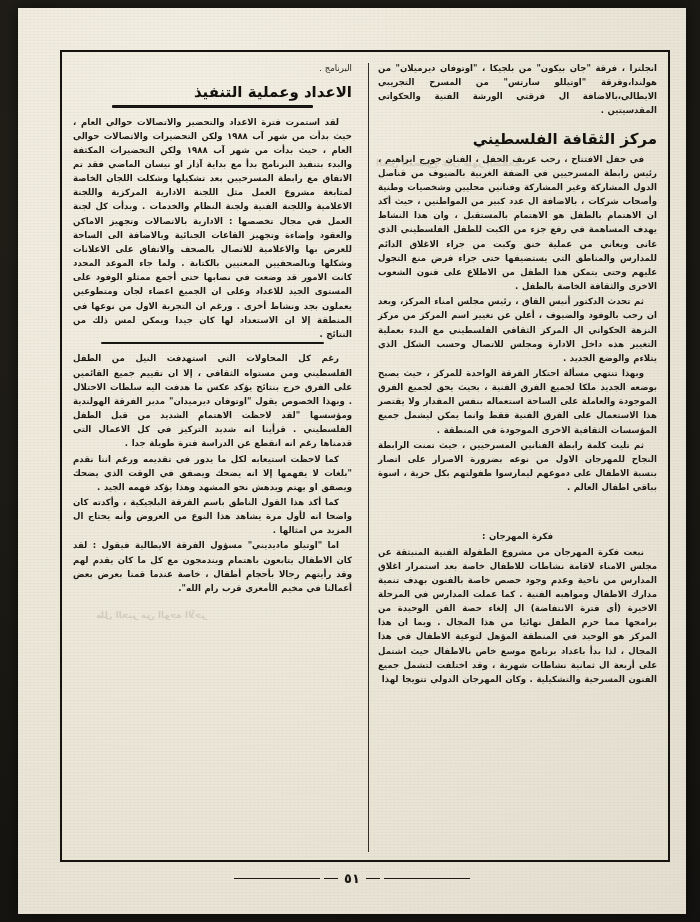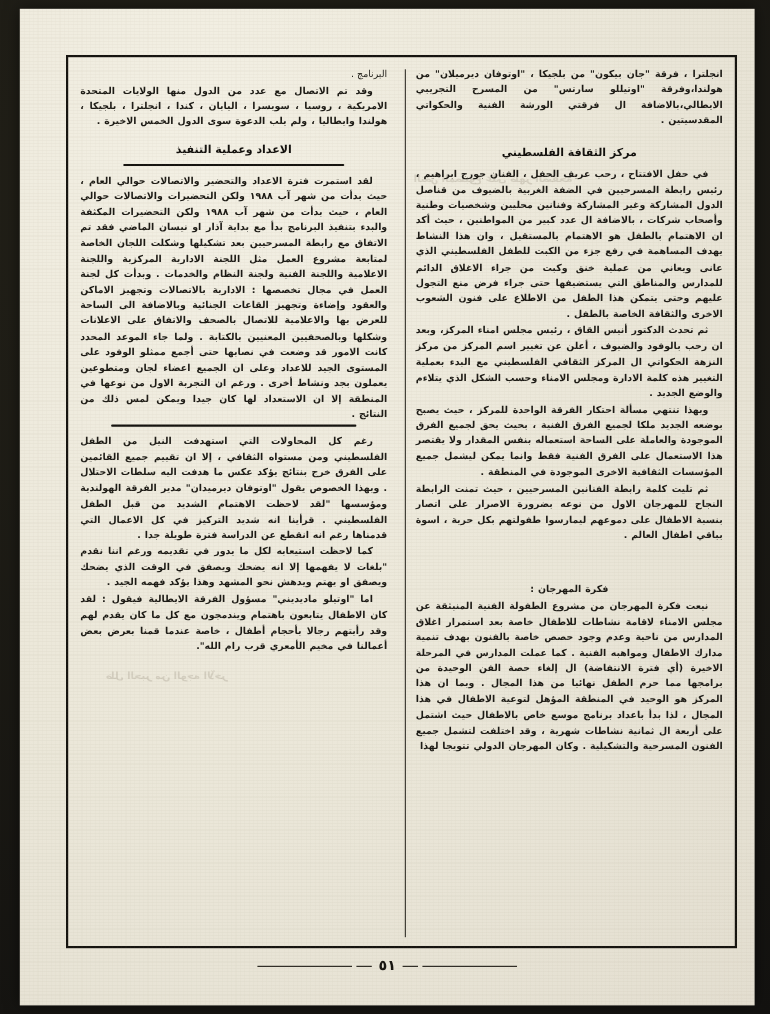--- a/index.html
+++ b/index.html
@@ -95,23 +95,23 @@
     text-indent: 13px;
     font-weight: 600;
     letter-spacing: .1px;
     word-spacing: .6px;
   }
   p.body.noindent { text-indent: 0; }
   p.body.lastcenter { text-align-last: center; margin-top: 35px; }
 
   h2.section-head {
     margin: 13px 0 4px 0;
-    font-size: 10px;
+    font-size: 15px;
     line-height: 17px;
-    text-align: center;
+    text-align: right;
     color: #110f0c;
     font-weight: 700;
     letter-spacing: .3px;
   }
   h2.section-head.first { margin-top: 9px; }
 
   .head-rule {
     height: 2.4px;
     background: #15130f;
     margin: 1px auto 7px auto;
@@ -183,43 +183,43 @@
 
       <div class="col-rule"></div>
 
       <div class="col col-right">
 
         <p class="body noindent">انجلترا ، فرقة "جان بيكون" من بلجيكا ، "اوتوفان ديرميلان" من هولندا،وفرقة "اوتيللو سارتس" من المسرح التجريبي الايطالي،بالاضافة ال فرقتي الورشة الفنية والحكواتي المقدسيتين .</p>
 
         <h2 class="section-head">مركز الثقافة الفلسطيني</h2>
 
         <p class="body">في حفل الافتتاح ، رحب عريف الحفل ، الفنان جورج ابراهيم ، رئيس رابطة المسرحيين في الضفة الغربية بالضيوف من قناصل الدول المشاركة وغير المشاركة وفنانين محليين وشخصيات وطنية وأصحاب شركات ، بالاضافة ال عدد كبير من المواطنين ، حيث أكد ان الاهتمام بالطفل هو الاهتمام بالمستقبل ، وان هذا النشاط يهدف المساهمة في رفع جزء من الكبت للطفل الفلسطيني الذي عانى ويعاني من عملية خنق وكبت من جراء الاغلاق الدائم للمدارس والمناطق التي يستضيفها حتى جراء فرض منع التجول عليهم وحتى يتمكن هذا الطفل من الاطلاع على فنون الشعوب الاخرى والثقافة الخاصة بالطفل .</p>
-        <p class="body">ثم تحدث الدكتور أنيس القاق ، رئيس مجلس امناء المركز، وبعد ان رحب بالوفود والضيوف ، أعلن عن تغيير اسم المركز من مركز النزهة الحكواتي ال المركز الثقافي الفلسطيني مع البدء بعملية التغيير هذه كلمة الادارة ومجلس الامناء وحسب الشكل الذي يتلاءم والوضع الجديد .</p>
+        <p class="body">ثم تحدث الدكتور أنيس القاق ، رئيس مجلس امناء المركز، وبعد ان رحب بالوفود والضيوف ، أعلن عن تغيير اسم المركز من مركز النزهة الحكواتي ال المركز الثقافي الفلسطيني مع البدء بعملية التغيير هذه داخل الادارة ومجلس للاتصال وحسب الشكل الذي يتلاءم والوضع الجديد .</p>
         <p class="body">وبهذا تنتهي مسألة احتكار الفرقة الواحدة للمركز ، حيث يصبح بوضعه الجديد ملكا لجميع الفرق الفنية ، بحيث يحق لجميع الفرق الموجودة والعاملة على الساحة استعماله بنفس المقدار ولا يقتصر هذا الاستعمال على الفرق الفنية فقط وانما يمكن ليشمل جميع المؤسسات الثقافية الاخرى الموجودة في المنطقة .</p>
         <p class="body">ثم تليت كلمة رابطة الفنانين المسرحيين ، حيث تمنت الرابطة النجاح للمهرجان الاول من نوعه بضرورة الاصرار على اتصار بنسبة الاطفال على دموعهم ليمارسوا طفولتهم بكل حرية ، اسوة بباقي اطفال العالم .</p>
         <p class="body noindent lastcenter">فكرة المهرجان :</p>
         <p class="body">نبعت فكرة المهرجان من مشروع الطفولة الفنية المنبثقة عن مجلس الامناء لاقامة نشاطات للاطفال خاصة بعد استمرار اغلاق المدارس من ناحية وعدم وجود حصص خاصة بالفنون بهدف تنمية مدارك الاطفال ومواهبه الفنية . كما عملت المدارس في المرحلة الاخيرة (أي فترة الانتفاضة) ال إلغاء حصة الفن الوحيدة من برامجها مما حرم الطفل نهائيا من هذا المجال . وبما ان هذا المركز هو الوحيد في المنطقة المؤهل لتوعية الاطفال في هذا المجال ، لذا بدأ باعداد برنامج موسع خاص بالاطفال حيث اشتمل على أربعة ال ثمانية نشاطات شهرية ، وقد اختلفت لتشمل جميع الفنون المسرحية والتشكيلية . وكان المهرجان الدولي تتويجا لهذا</p>
 
       </div>
 
       <div class="col col-left">
 
         <p class="lead-line">البرنامج .</p>
 
-        <p class="body">وقد تم الاتصال مع عدد من الدول منها الولايات المتحدة الامريكية ، روسيا ، سويسرا ، اليابان ، كندا ، انجلترا ، بلجيكا ، هولندا وايطاليا ، ولم يلب الدعوة سوى الدول الخمس الاخيرة .</p>
 
         <h2 class="section-head first">الاعداد وعملية التنفيذ</h2>
         <div class="head-rule"></div>
 
         <p class="body">لقد استمرت فترة الاعداد والتحضير والاتصالات حوالي العام ، حيث بدأت من شهر آب ١٩٨٨ ولكن التحضيرات والاتصالات حوالي العام ، حيث بدأت من شهر آب ١٩٨٨ ولكن التحضيرات المكثفة والبدء بتنفيذ البرنامج بدأ مع بداية آذار او نيسان الماضي فقد تم الاتفاق مع رابطة المسرحيين بعد تشكيلها وشكلت اللجان الخاصة لمتابعة مشروع العمل مثل اللجنة الادارية المركزية واللجنة الاعلامية واللجنة الفنية ولجنة النظام والخدمات . وبدأت كل لجنة العمل في مجال تخصصها : الادارية بالاتصالات وتجهيز الاماكن والعقود وإضاءة وتجهيز القاعات الجنائية وبالاضافة الى الساحة للعرض بها والاعلامية للاتصال بالصحف والاتفاق على الاعلانات وشكلها وبالصحفيين المعنيين بالكتابة . ولما جاء الموعد المحدد كانت الامور قد وضعت في نصابها حتى أجمع ممثلو الوفود على المستوى الجيد للاعداد وعلى ان الجميع اعضاء لجان ومتطوعين يعملون بجد ونشاط أخرى . ورغم ان التجربة الاول من نوعها في المنطقة إلا ان الاستعداد لها كان جيدا ويمكن لمس ذلك من النتائج .</p>
 
         <div class="head-rule wide"></div>
 
         <p class="body">رغم كل المحاولات التي استهدفت النيل من الطفل الفلسطيني ومن مستواه الثقافي ، إلا ان تقييم جميع القائمين على الفرق خرج بنتائج يؤكد عكس ما هدفت اليه سلطات الاحتلال . وبهذا الخصوص يقول "اوتوفان ديرميدان" مدير الفرقة الهولندية ومؤسسها "لقد لاحظت الاهتمام الشديد من قبل الطفل الفلسطيني . قرأينا انه شديد التركيز في كل الاعمال التي قدمناها رغم انه انقطع عن الدراسة فترة طويلة جدا .</p>
         <p class="body">كما لاحظت استيعابه لكل ما يدور في تقديمه ورغم اننا نقدم "بلغات لا يفهمها إلا انه يضحك ويصفق في الوقت الذي يضحك ويصفق او يهتم ويدهش نحو المشهد وهذا يؤكد فهمه الجيد .</p>
+        <p class="body">كما أكد هذا القول الناطق باسم الفرقة البلجيكية ، وأكدته كان واضحا انه لأول مرة يشاهد هذا النوع من العروض وأنه يحتاج ال المزيد من امثالها .</p>
         <p class="body">اما "اوتيلو ماديديني" مسؤول الفرقة الايطالية فيقول : لقد كان الاطفال يتابعون باهتمام ويندمجون مع كل ما كان يقدم لهم وقد رأيتهم رجالا بأحجام أطفال ، خاصة عندما قمنا بعرض بعض أعمالنا في مخيم الأمعري قرب رام الله".</p>
 
       </div>
 
     </div>
   </div>
 
   <div class="folio">
     <div class="folio-rule"></div>
     <div class="folio-rule short"></div>

